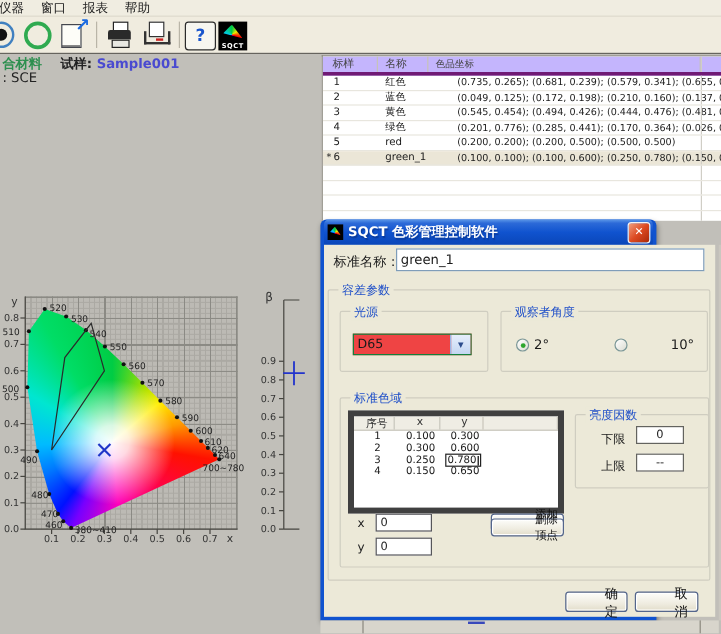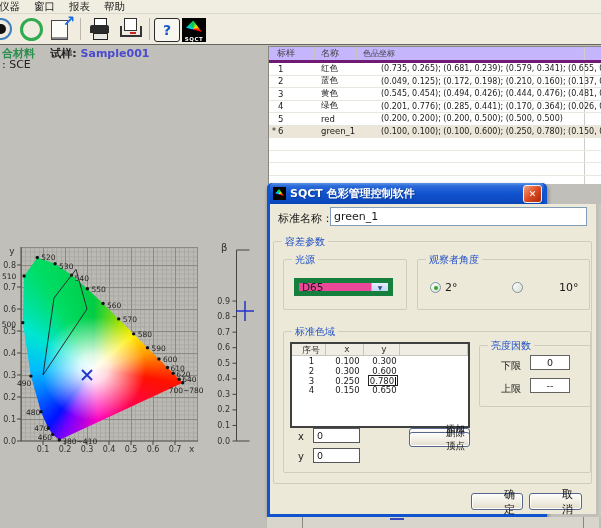--- a/index.html
+++ b/index.html
@@ -89,29 +89,29 @@
       clip-path:polygon(45% 0,100% 88%,0 55%);}
   .titletext{color:#fff;font-size:11px;font-weight:bold;text-shadow:1px 1px 1px #0a3a9a;white-space:nowrap;}
   .closebtn{position:absolute;right:2px;top:2px;width:17px;height:16px;border:1px solid #f4f4f4;border-radius:3px;
             background:linear-gradient(135deg,#f0a080,#dd4a22 50%,#a82808);color:#fff;
             font-size:9px;font-weight:bold;display:flex;align-items:center;justify-content:center;}
   .dialogbody{position:relative;width:326px;height:310px;background:#ece9d8;font-size:11px;color:#1a1a1a;}
   .group{position:absolute;border:1px solid #cfcdc0;border-radius:2px;text-align:center;}
   .glabel{position:absolute;top:-7px;left:8px;background:#ece9d8;padding:0 3px;color:#2050c8;font-size:10px;white-space:nowrap;}
   .xpinput{position:absolute;background:#fff;border:1px solid #7f9db9;box-sizing:border-box;
            font-size:11px;padding:1px 3px;display:flex;align-items:center;}
-  .combo{position:absolute;background:#ec4899;border:5px solid #15803d;box-sizing:border-box;display:flex;}
+  .combo{position:absolute;background:#ef4444;border:1px solid #15803d;box-sizing:border-box;display:flex;}
   .combofield{flex:1;font-size:10.5px;padding:1px 3px;display:flex;align-items:center;}
   .combobtn{width:16px;flex:none;background:linear-gradient(180deg,#e6eefb,#c4d7f2);border-left:1px solid #9ab6e4;
             display:flex;align-items:center;justify-content:center;color:#2c4c8c;font-size:6px;}
   .radio{position:absolute;display:flex;align-items:center;font-size:11px;}
   .radio .circle{width:11px;height:11px;border:1px solid #7b9798;border-radius:50%;box-sizing:border-box;
                  background:linear-gradient(135deg,#fff,#dcdcd2);margin-right:4px;position:relative;}
   .radio .circle.on::after{content:"";position:absolute;left:2.5px;top:2.5px;width:4px;height:4px;border-radius:50%;background:#2da52d;}
-  .vtable{position:absolute;left:6px;top:10px;width:180px;height:86px;background:#fff;border:2px solid #404040;box-sizing:border-box;
+  .vtable{position:absolute;left:6px;top:10px;width:180px;height:86px;background:#fff;border:5px solid #404040;box-sizing:border-box;
           font-size:8.5px;overflow:hidden;}
   .vhead{display:flex;height:11px;background:#efede4;border-bottom:1px solid #c8c6bc;color:#333;font-size:9px;}
   .vhead .vc{border-right:1px solid #c8c6bc;box-sizing:border-box;padding-left:5px;}
   .vrow{display:flex;height:9.8px;align-items:center;}
   .vc{box-sizing:border-box;padding-left:5px;}
   .vc.n{width:34px;flex:none;} .vc.x{width:38px;flex:none;} .vc.y{width:36px;flex:none;} .vc.e{flex:1;}
   .editbox{display:inline-flex;align-items:center;border:1px solid #222;background:#fff;height:11px;
            padding:0 1px 0 1px;margin-left:-3px;min-width:30px;box-sizing:border-box;}
   .caret{width:1px;height:8px;background:#000;margin-left:1px;}
   .lumlabel{position:absolute;font-size:10px;color:#1a1a1a;}

